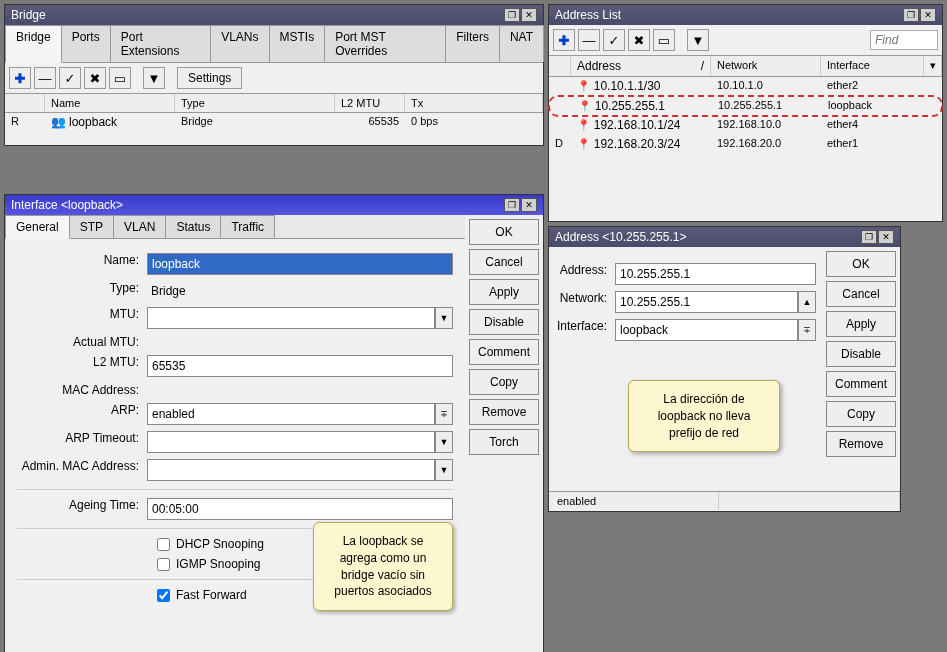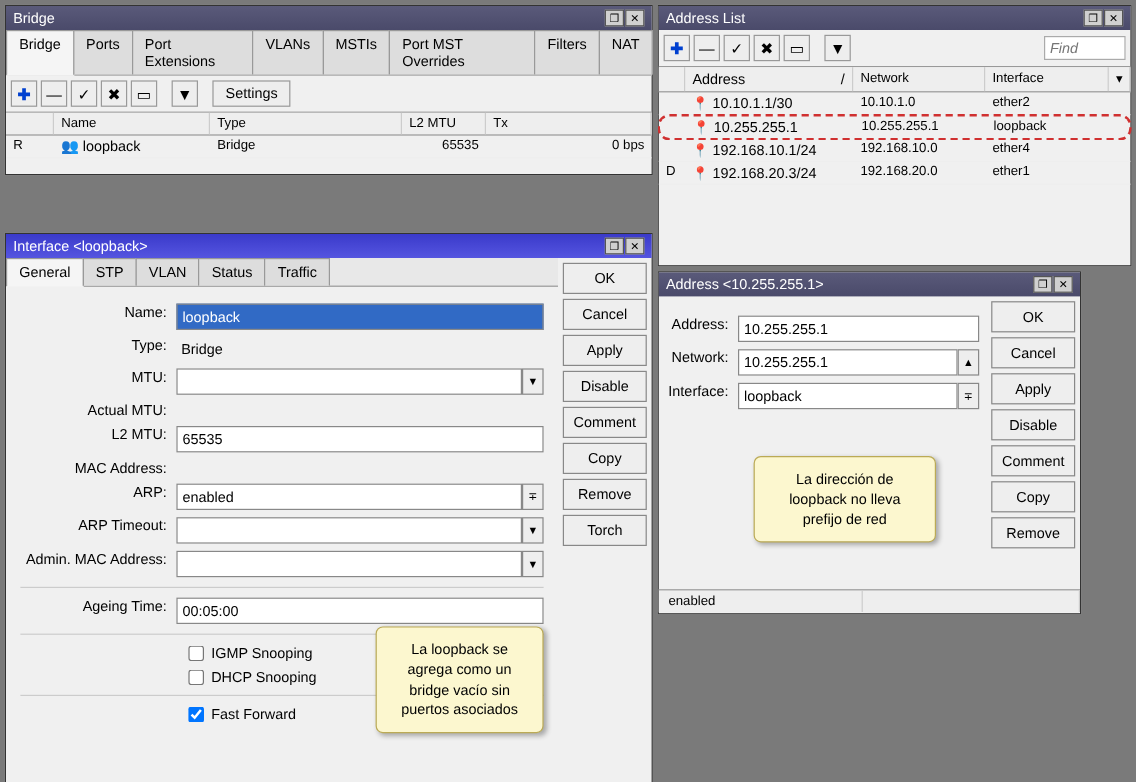--- a/index.html
+++ b/index.html
@@ -87,21 +87,21 @@
     <div class="col" style="width:130px;">Name</div>
     <div class="col" style="width:160px;">Type</div>
     <div class="col" style="width:70px;">L2 MTU</div>
     <div class="col" style="flex:1;">Tx</div>
   </div>
   <div class="grid-row">
     <div class="col" style="width:40px;">R</div>
     <div class="col" style="width:130px;"><span class="user-icon">👥</span> <span>loopback</span></div>
     <div class="col" style="width:160px;">Bridge</div>
     <div class="col" style="width:70px; text-align:right;">65535</div>
-    <div class="col" style="flex:1; text-align:right;">0 bps</div>
+    <div class="col" style="flex:1; text-align:left;">0 bps</div>
   </div>
 </div>
 
 <div class="window" style="left:4px; top:146px; width:540px; height:502px;margin-top:48px;">
   <div class="title-bar active">
     <span>Interface &lt;loopback&gt;</span>
     <div class="title-bar-btns">
       <div class="tb-btn">❐</div>
       <div class="tb-btn">✕</div>
     </div>
@@ -155,25 +155,25 @@
             <div class="dd-arrow">▼</div>
           </div>
         <div style="border-top:1px solid #ccc; margin:8px 0;"></div>
         <div class="form-row">
             <div class="form-label">Ageing Time:</div>
             <input class="form-input" value="00:05:00" style="">
           </div>
         <div style="border-top:1px solid #ccc; margin:8px 0;"></div>
         <div class="chk-row">
             <input type="checkbox" class="chk" style="">
-            <span>IGMP Snooping</span>
+            <span>DHCP Snooping</span>
           </div>
         <div class="chk-row">
             <input type="checkbox" class="chk" style="">
-            <span>DHCP Snooping</span>
+            <span>IGMP Snooping</span>
           </div>
         <div style="border-top:1px solid #ccc; margin:8px 0;"></div>
         <div class="chk-row">
             <input type="checkbox" class="chk" checked="" style="">
             <span>Fast Forward</span>
           </div>
       </div>
     </div>
     <div class="side-btns">
       <div class="side-btn">OK</div>

